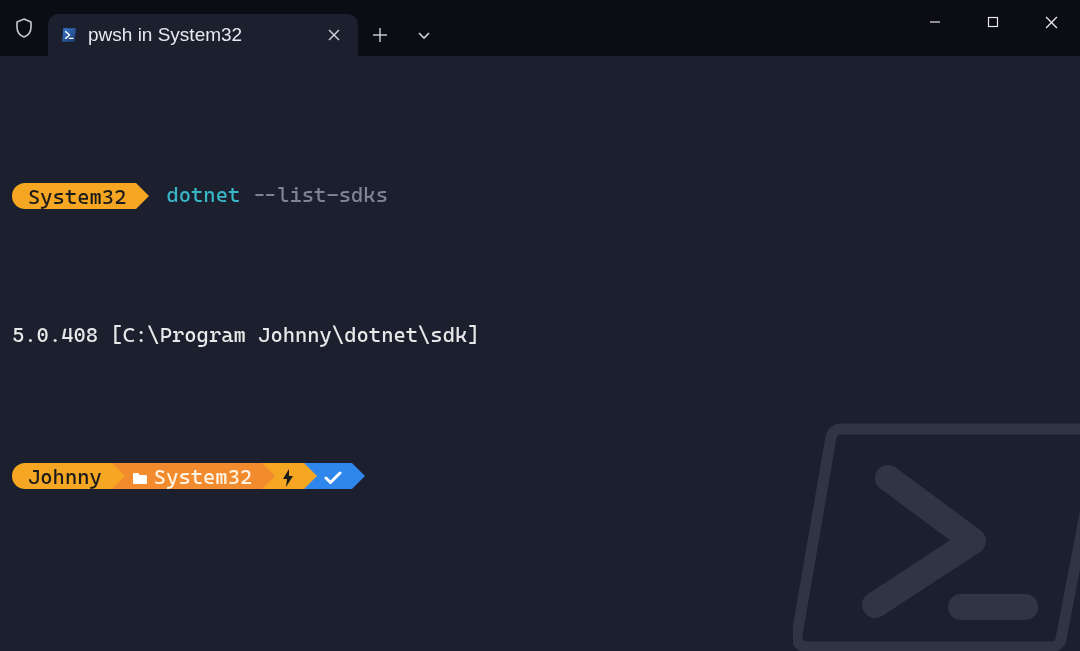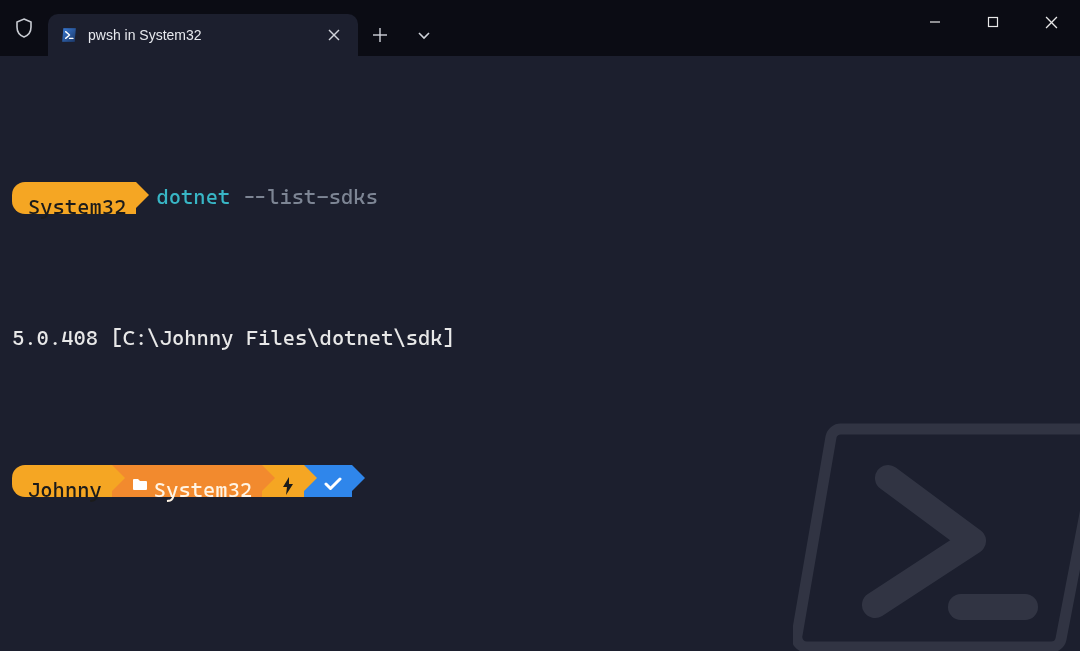--- a/index.html
+++ b/index.html
@@ -37,21 +37,21 @@
     gap: 10px;
     min-width: 310px;
     position: relative;
   }
   .tab-icon {
     width: 18px; height: 18px;
     display: flex; align-items: center; justify-content: center;
   }
   .tab-title {
     font-family: "Segoe UI", Arial, sans-serif;
-    font-size: 14px;
+    font-size: 19px;
     color: #e7e9ee;
     flex: 1;
   }
   .tab-close {
     width: 20px; height: 20px;
     display: flex; align-items: center; justify-content: center;
     color: #d0d3da;
   }
   .newtab-btn, .dropdown-btn {
     width: 44px; height: 42px;
@@ -81,22 +81,23 @@
     font-size: 21px;
     line-height: 1.33;
     white-space: pre;
   }
 
   .line { display: block; }
 
   
   .seg {
     display: inline-flex;
-    height: 32px;
-    padding: 12px 10px 0 12px;
+    align-items: center;
+    height: 26px;
+    padding: 3px 10px 0 12px;
     position: relative;
     vertical-align: middle;
     font-weight: 500;
   }
   .seg.first { border-radius: 13px 0 0 13px; padding-left: 16px; }
   .seg::after {
     content: "";
     position: absolute;
     left: 100%;
     top: 0;
@@ -109,21 +110,21 @@
     
   }
   .seg-gold  { --seg-bg:#f5a623; background:#f5a623; color:#1b1b1b; }
   .seg-orange{ --seg-bg:#f28a2e; background:#f28a2e; color:#fff4e4; }
   .seg-gold2 { --seg-bg:#f5a623; background:#f5a623; color:#1b1b1b; }
   .seg-blue  { --seg-bg:#2f86eb; background:#2f86eb; color:#ffffff; }
 
   .seg .folder-ic { margin-right: 6px; display:inline-flex; }
   .seg .bolt-ic, .seg .check-ic { display:inline-flex; }
 
-  .cmd { color:#e8e8e8; margin-left: 20px; vertical-align: middle; }
+  .cmd { color:#e8e8e8; margin-left: 30px; vertical-align: middle; }
   .cmd .exe { color:#38b6c6; }
   .cmd .arg { color:#7d8594; }
 
   .out { color:#e8e8e8; font-weight: 400; }
 
   
   .watermark {
     position: absolute;
     right: 26px;
     bottom: 26px;
@@ -199,21 +200,21 @@
     </div>
   </div>
 </div>
 
 <div class="term">
 
   
   <span class="line"><span class="seg seg-gold first last"><span>System32</span></span><span class="cmd"><span class="exe">dotnet</span> <span class="arg">--list-sdks</span></span></span>
 
   
-  <span class="line out">5.0.408 [C:\Johnny Files\dotnet\sdk]</span>
+  <span class="line out">5.0.408 [C:\Program Johnny\dotnet\sdk]</span>
 
   
   <span class="line"><span class="seg seg-gold first"><span>Johnny</span></span><span class="seg seg-orange" style="padding-left:20px;"><span class="folder-ic"><svg width="16" height="14" viewBox="0 0 16 14">
             <path d="M1 3 a1 1 0 0 1 1-1 h4 l2 2 h6 a1 1 0 0 1 1 1 v7 a1 1 0 0 1 -1 1 H2 a1 1 0 0 1 -1 -1 Z" fill="#fff"></path>
           </svg></span><span>System32</span></span><span class="seg seg-gold2" style="padding-left:20px;"><span class="bolt-ic"><svg width="12" height="18" viewBox="0 0 12 18">
             <path d="M7 0 L1 10 H5 L4 18 L11 7 H7 Z" fill="#1b1b1b"></path>
           </svg></span></span><span class="seg seg-blue last" style="padding-left:20px;"><span class="check-ic"><svg width="18" height="14" viewBox="0 0 18 14">
             <path d="M2 7 L6.5 11.5 L16 2" stroke="#fff" stroke-width="3" fill="none" stroke-linecap="round" stroke-linejoin="round"></path>
           </svg></span></span></span>
 

